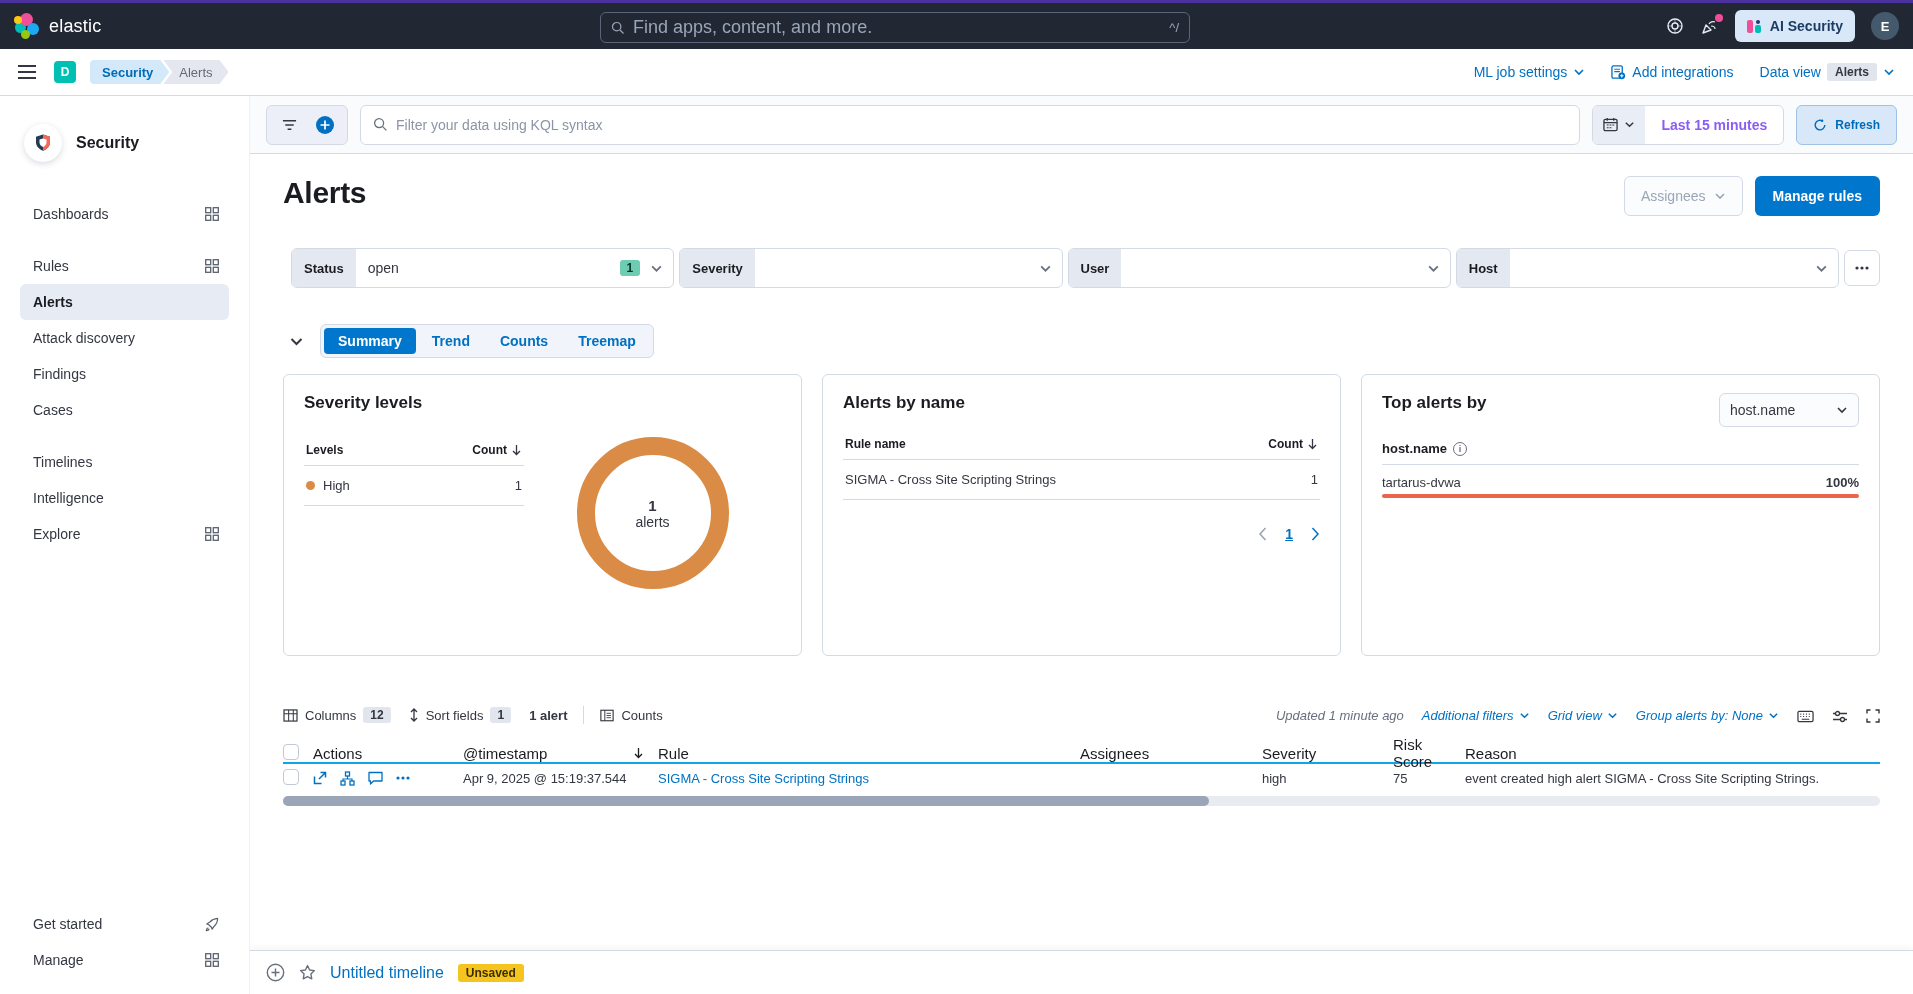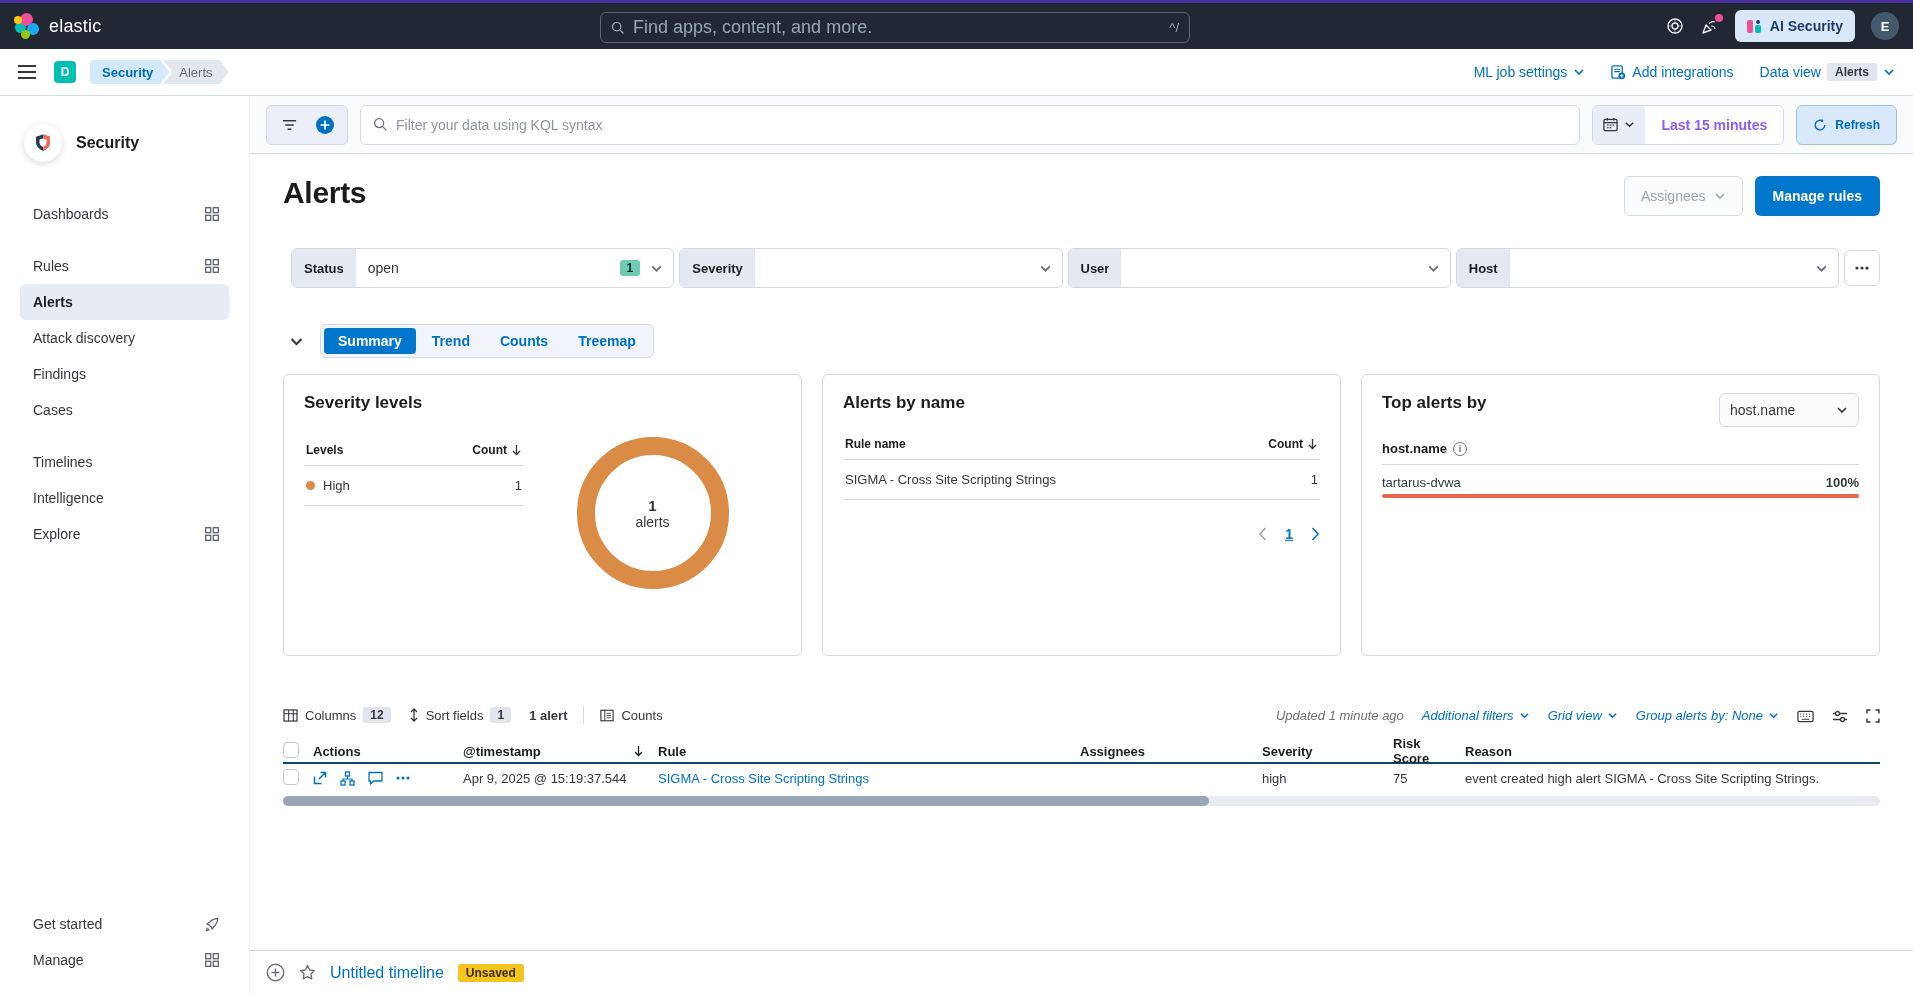--- a/index.html
+++ b/index.html
@@ -137,21 +137,21 @@
   .tb-item { display:flex; align-items:center; gap:7px; color:#343741; margin-right:18px; cursor:pointer; }
   .tb-badge { background:#e0e5ee; border-radius:3px; font-size:12px; font-weight:700; padding:1px 7px; color:#343741; }
   .tb-strong { font-weight:700; margin-right:16px; }
   .tb-div { width:1px; height:18px; background:#d3dae6; margin-right:16px; }
   .tb-right { margin-left:auto; display:flex; align-items:flex-end; gap:18px;font-style:italic; }
   .tb-updated { color:#69707d; }
   .tb-link { color:#0071c2; display:flex; align-items:center; gap:5px; font-weight:500; cursor:pointer; }
   .tb-ic { color:#343741; cursor:pointer; }
 
   .grid { display:grid; grid-template-columns:30px 150px 195px 422px 182px 131px 72px 1fr; align-items:center; }
-  .grid-head { border-bottom:2px solid #0c4a6e; height:28px; font-size:13px; font-weight:700; color:#1a1c21; }
+  .grid-head { border-bottom:2px solid #0ea5e9; height:28px; font-size:15px; font-weight:400; color:#1a1c21; }
   .grid-row { height:28px; font-size:13px; color:#343741; }
   .cb { width:16px; height:16px; border:1px solid #c2c9d6; border-radius:4px; background:#fff; display:inline-block; }
   .th-sort { display:flex; align-items:center; justify-content:space-between; padding-right:14px; }
   .actions-cell { display:flex; align-items:center; gap:13px; color:#0071c2; }
   .rule-link { color:#0071c2; cursor:pointer; }
   .num-right { padding-right:10px; }
   .hscroll { margin-top:4px; height:10px; background:#e8ebf0; border-radius:5px; position:relative; }
   .hthumb { position:absolute; left:0; top:0; height:10px; width:58%; background:#9aa5b8; border-radius:5px; }
 
   .timeline-bar { position:absolute; left:0; right:0; bottom:0; height:44px; background:#fff;

